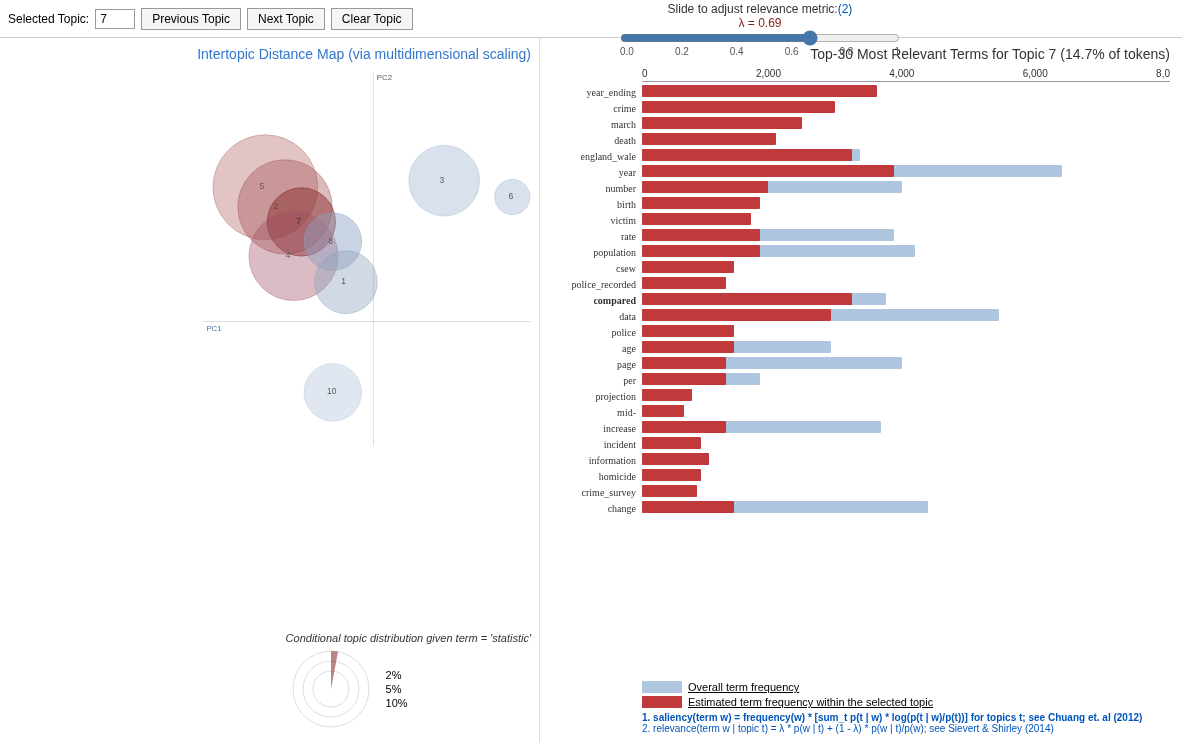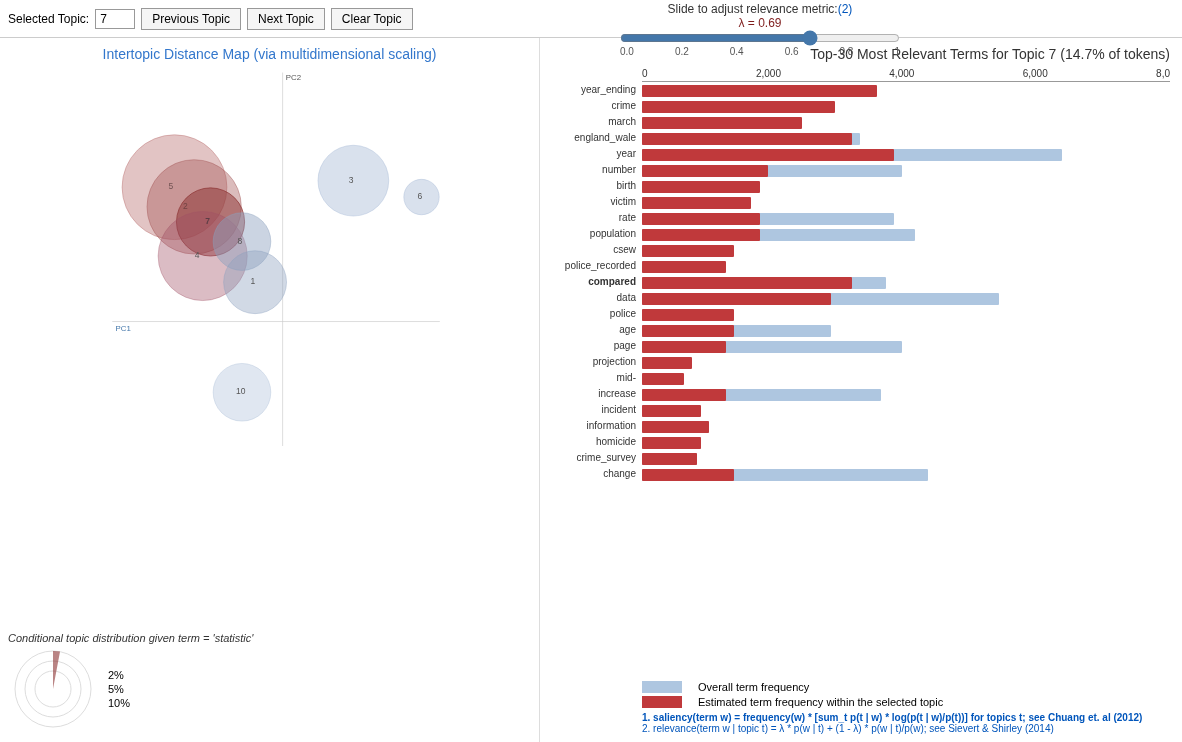--- a/index.html
+++ b/index.html
@@ -47,20 +47,21 @@
       height: calc(742px - 38px);
     }
 
     
     .left-panel {
       width: 540px;
       padding: 8px;
       display: flex;
       flex-direction: column;
       border-right: 1px solid #ddd;
+      align-items: flex-end;
     }
     .left-panel-title {
       text-align: center;
       color: #3377cc;
       font-size: 14px;
       margin-bottom: 4px;
     }
 
     
     .bubble-chart {
@@ -122,23 +123,24 @@
       display: flex;
       width: 100%;
       justify-content: space-between;
       font-size: 10px;
       color: #333;
       border-bottom: 1px solid #999;
       padding-bottom: 2px;
     }
     .bar-row {
       display: flex;
-      align-items: flex-start;
+      align-items: flex-end;
       margin-bottom: 2px;
       height: 14px;
+      font-family: Liberation Serif, serif;
     }
     .bar-label {
       width: 90px;
       text-align: right;
       padding-right: 6px;
       font-size: 10px;
       color: #333;
       white-space: nowrap;
     }
     .bar-label.bold { font-weight: bold; }
@@ -169,22 +171,23 @@
       display: flex;
       flex-direction: column;
       gap: 3px;
       margin-top: 6px;
       align-items: flex-start;
       padding-left: 90px;
     }
     .legend-item {
       display: flex;
       align-items: flex-end;
-      gap: 16px;
+      gap: 6px;
       font-size: 11px;
+      text-decoration: underline;
     }
     .legend-swatch {
       width: 40px;
       height: 12px;
     }
 
     
     .footer-links {
       font-size: 10px;
       color: #0055bb;
@@ -315,20 +318,27 @@
           </div>
         </div>
         <div class="bar-row">
           <div class="bar-label">march</div>
           <div class="bar-track">
             <div class="bar-bg" style="width: 84px;"></div>
             <div class="bar-fg" style="width: 159.6px;"></div>
           </div>
         </div>
         <div class="bar-row">
+          <div class="bar-label">death</div>
+          <div class="bar-track">
+            <div class="bar-bg" style="width: 79.8px;"></div>
+            <div class="bar-fg" style="width: 134.4px;"></div>
+          </div>
+        </div>
+        <div class="bar-row">
           <div class="bar-label">england_wale</div>
           <div class="bar-track">
             <div class="bar-bg" style="width: 218.4px;"></div>
             <div class="bar-fg" style="width: 210px;"></div>
           </div>
         </div>
         <div class="bar-row">
           <div class="bar-label">year</div>
           <div class="bar-track">
             <div class="bar-bg" style="width: 420px;"></div>
@@ -409,20 +419,27 @@
           <div class="bar-label">age</div>
           <div class="bar-track">
             <div class="bar-bg" style="width: 189px;"></div>
             <div class="bar-fg" style="width: 92.4px;"></div>
           </div>
         </div>
         <div class="bar-row">
           <div class="bar-label">page</div>
           <div class="bar-track">
             <div class="bar-bg" style="width: 260.4px;"></div>
+            <div class="bar-fg" style="width: 84px;"></div>
+          </div>
+        </div>
+        <div class="bar-row">
+          <div class="bar-label">per</div>
+          <div class="bar-track">
+            <div class="bar-bg" style="width: 117.6px;"></div>
             <div class="bar-fg" style="width: 84px;"></div>
           </div>
         </div>
         <div class="bar-row">
           <div class="bar-label">projection</div>
           <div class="bar-track">
             <div class="bar-bg" style="width: 42px;"></div>
             <div class="bar-fg" style="width: 50.4px;"></div>
           </div>
         </div>

